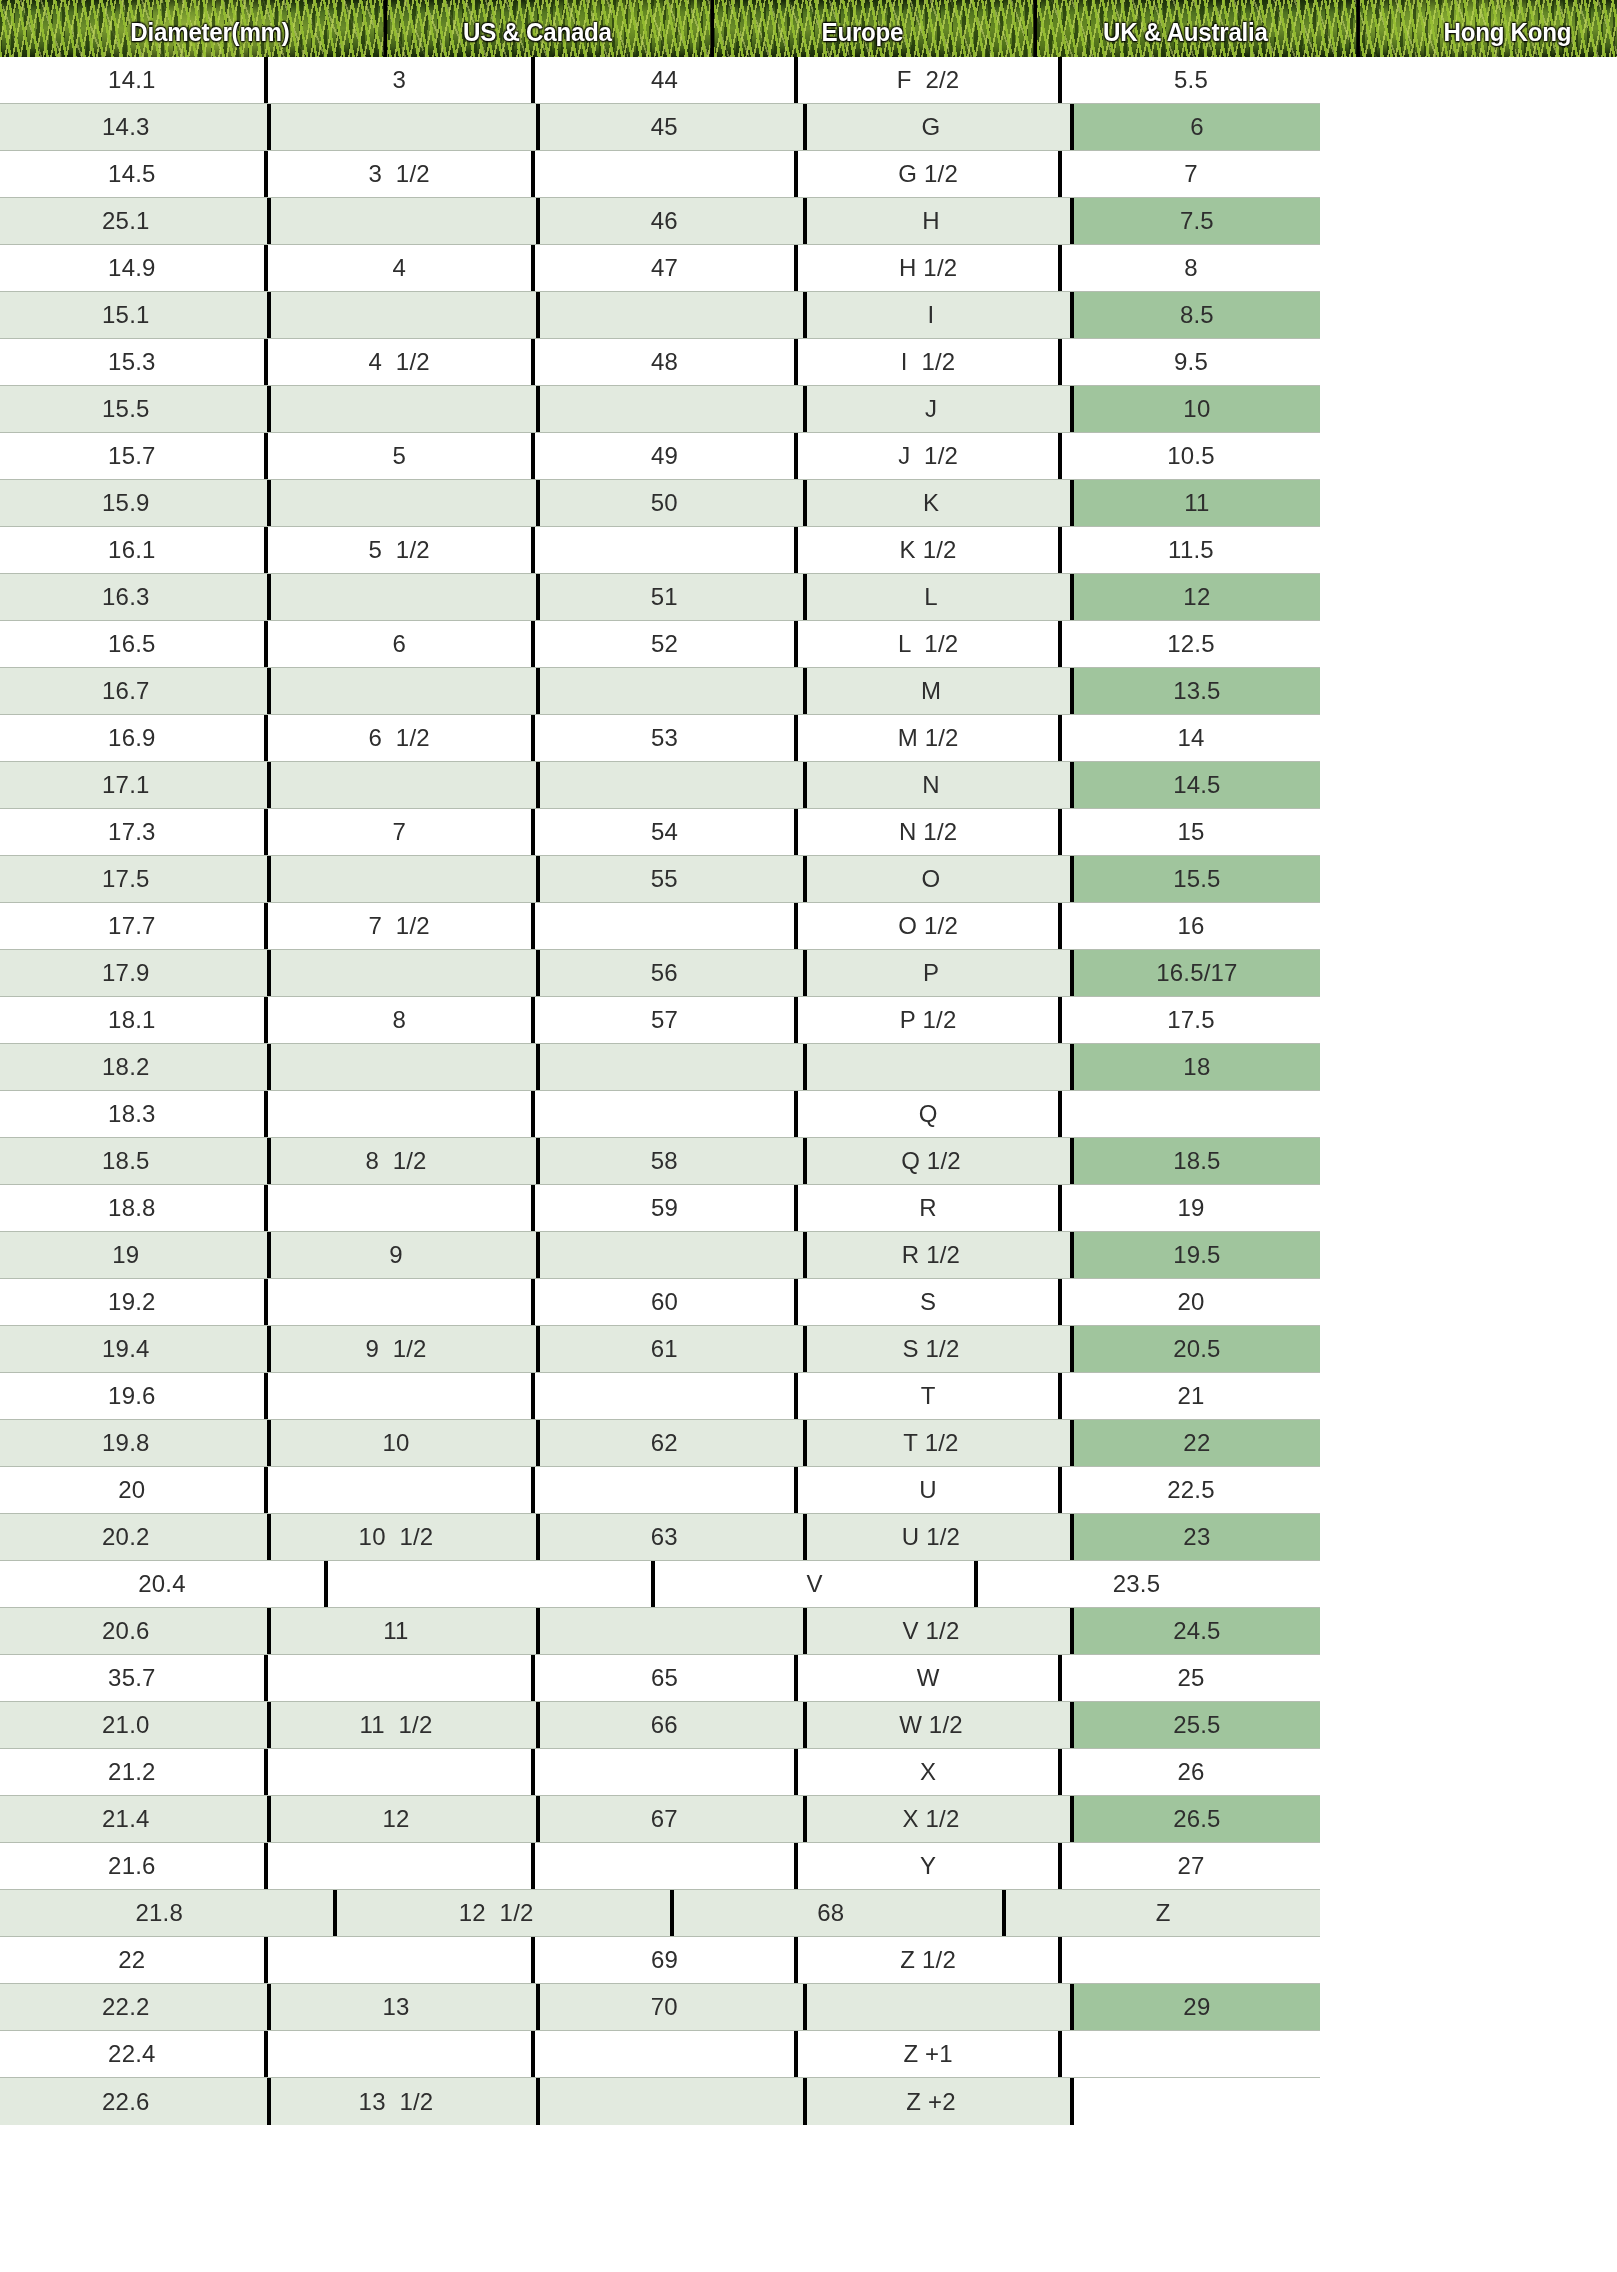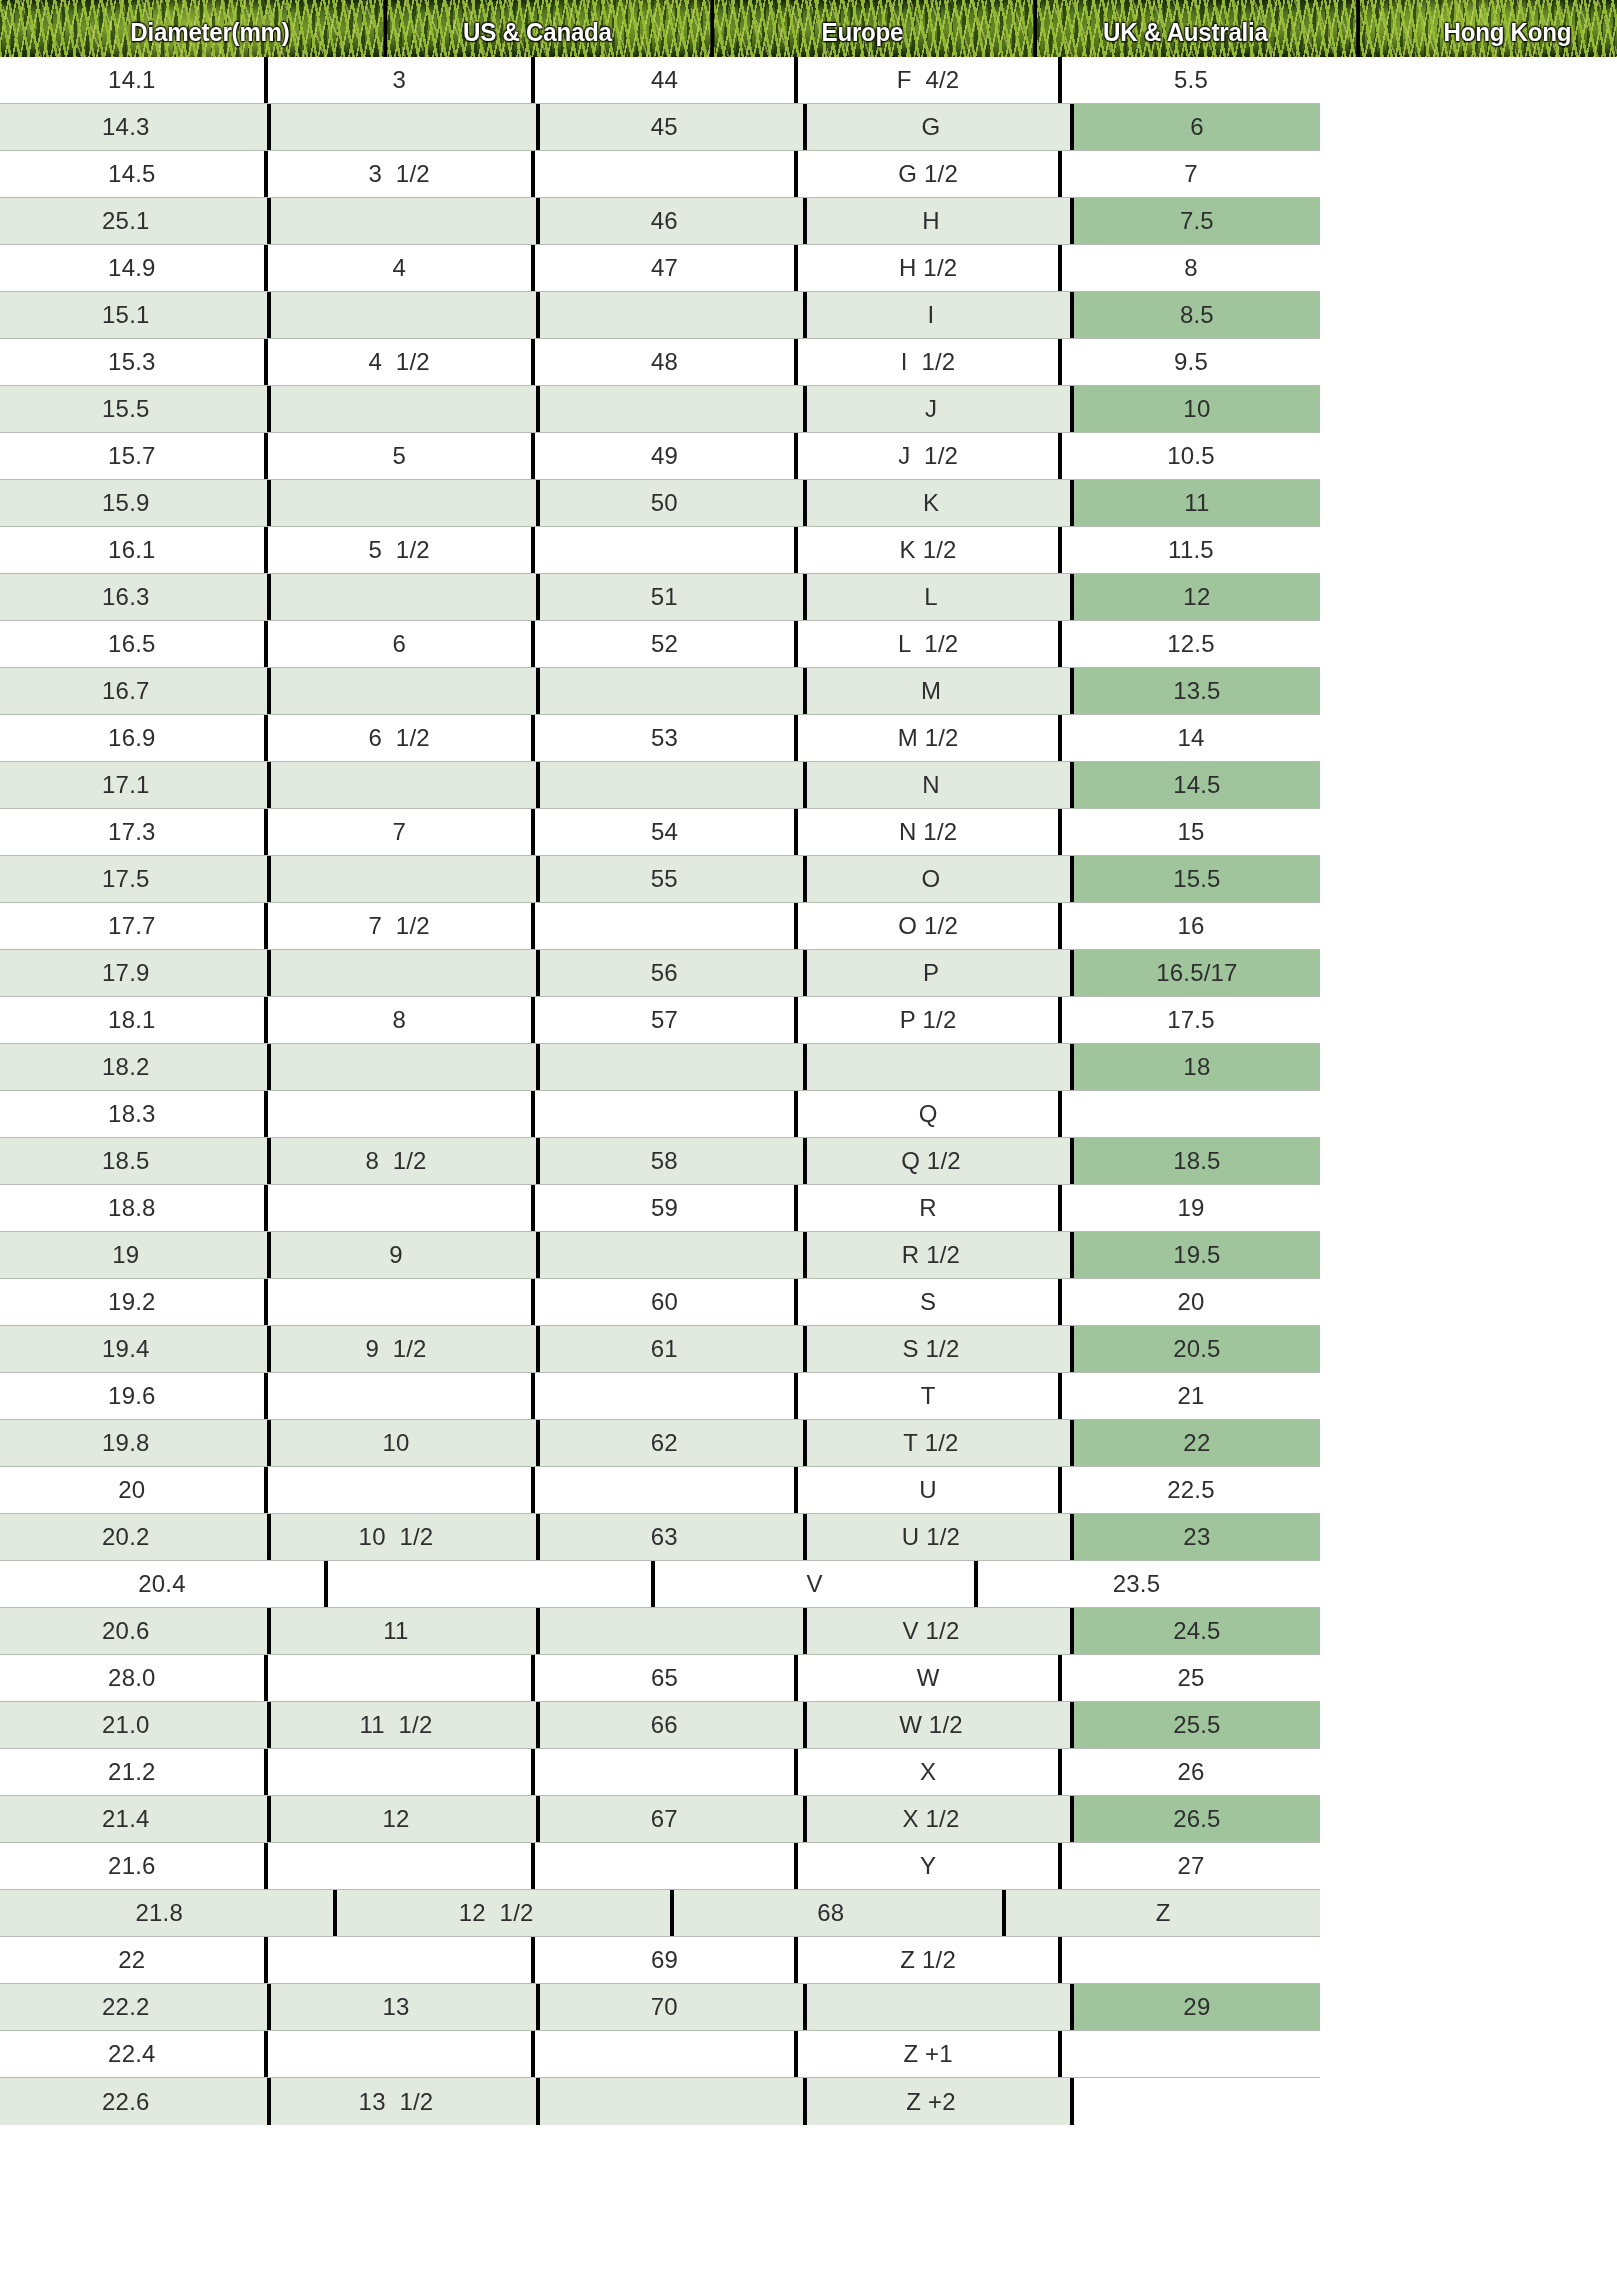--- a/index.html
+++ b/index.html
@@ -130,21 +130,21 @@
     <div class="th c2">Europe</div>
     <div class="th c3">UK &amp; Australia</div>
     <div class="th c4">Hong Kong</div>
   </div>
 
   <div class="tbody" id="tbody">
       <div class="row plain">
         <div class="cell c0">14.1</div>
         <div class="cell c1">3</div>
         <div class="cell c2">44</div>
-        <div class="cell c3">F  4/2</div>
+        <div class="cell c3">F  2/2</div>
         <div class="cell c4">5.5</div>
       </div>
       <div class="row alt">
         <div class="cell c0">14.3</div>
         <div class="cell c1"></div>
         <div class="cell c2">45</div>
         <div class="cell c3">G</div>
         <div class="cell c4">6</div>
       </div>
       <div class="row plain">
@@ -364,21 +364,21 @@
         <div class="cell c4">23.5</div>
       </div>
       <div class="row alt">
         <div class="cell c0">20.6</div>
         <div class="cell c1">11</div>
         <div class="cell c2"></div>
         <div class="cell c3">V 1/2</div>
         <div class="cell c4">24.5</div>
       </div>
       <div class="row plain">
-        <div class="cell c0">28.0</div>
+        <div class="cell c0">35.7</div>
         <div class="cell c1"></div>
         <div class="cell c2">65</div>
         <div class="cell c3">W</div>
         <div class="cell c4">25</div>
       </div>
       <div class="row alt">
         <div class="cell c0">21.0</div>
         <div class="cell c1">11  1/2</div>
         <div class="cell c2">66</div>
         <div class="cell c3">W 1/2</div>

